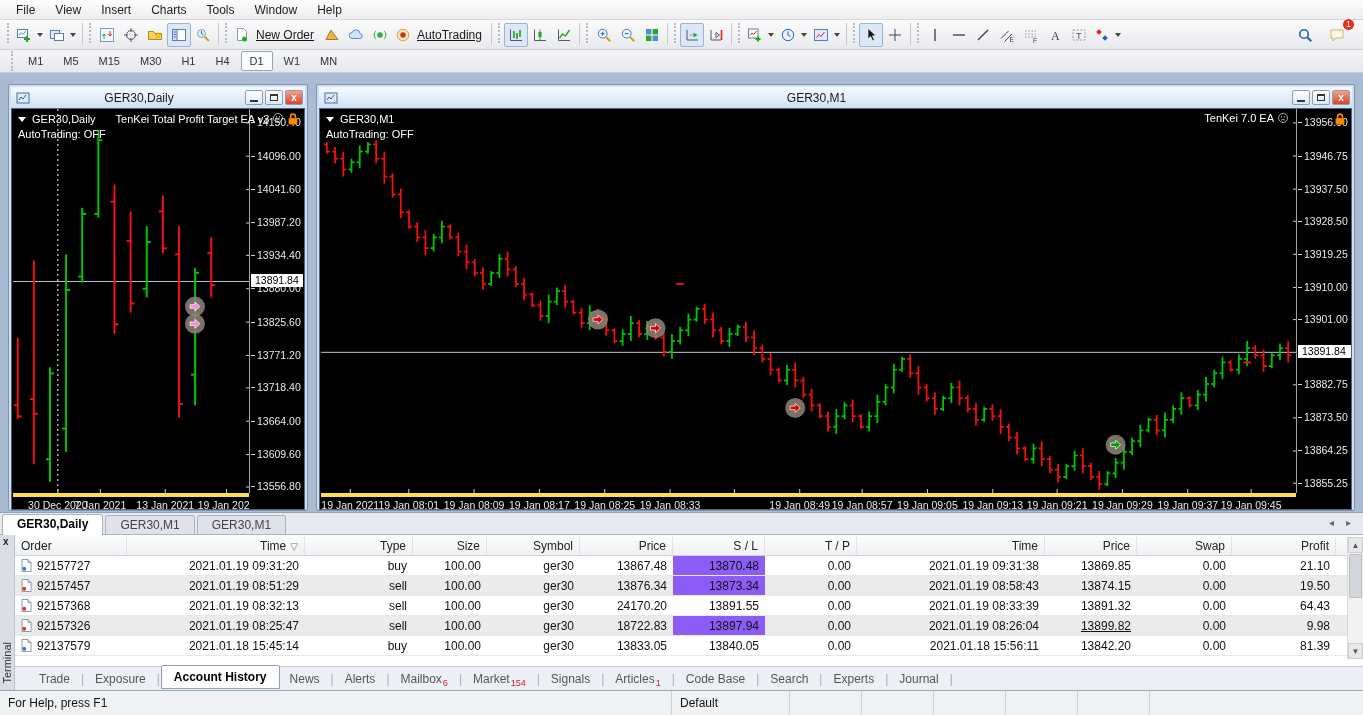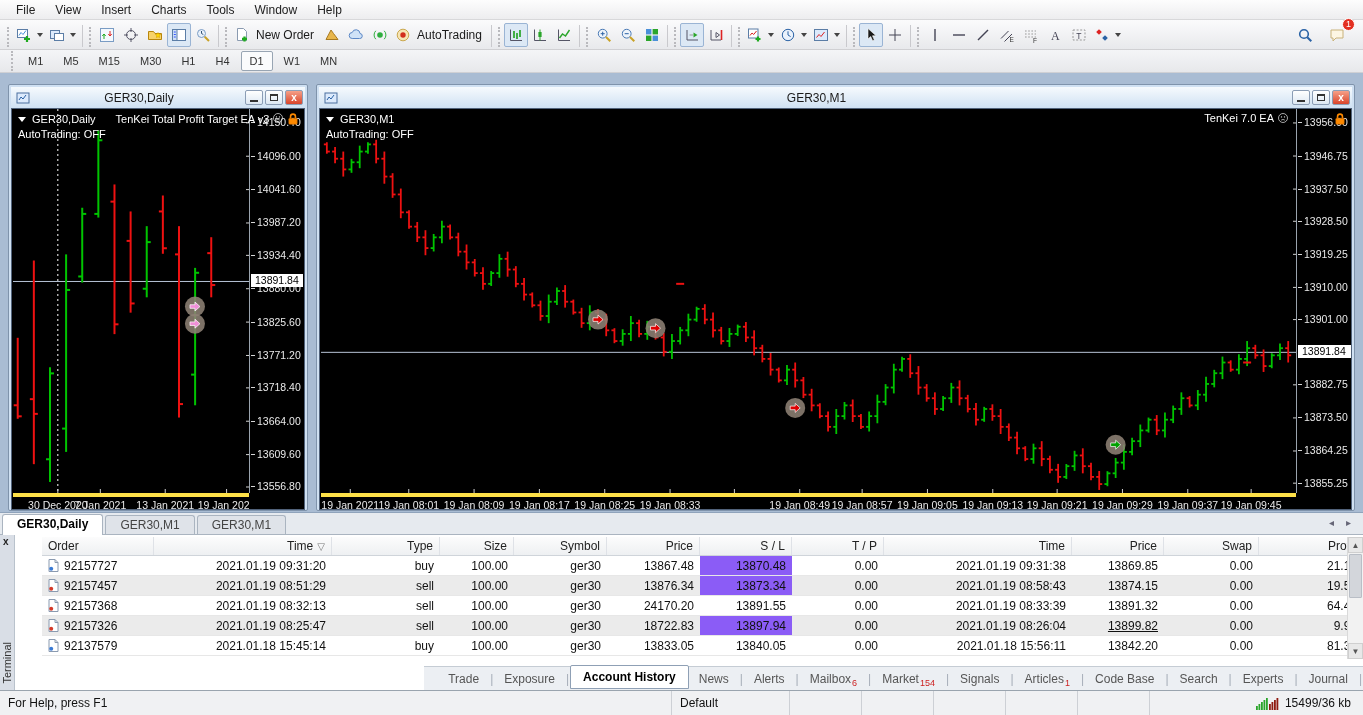--- a/index.html
+++ b/index.html
@@ -74,21 +74,21 @@
              border:1px solid #aab4c0;border-bottom:none;border-radius:3px 3px 0 0;margin-right:2px;}
   .chart-tab.active{background:#fff;color:#000;font-weight:bold;height:21px;margin-bottom:-1px;}
   .tab-scroll{margin-left:auto;display:flex;gap:4px;padding:0 6px 4px 0;color:#667;}
   .tab-arrow{font-size:10px;line-height:10px;padding:2px 4px;}
   
   .terminal{height:156px;display:flex;background:#fff;border-bottom:1px solid #9aa4ae;}
   .term-strip{width:15px;background:#d9dee6;border-right:1px solid #b9c2cc;position:relative;}
   .term-close{position:absolute;top:2px;left:3px;font-size:10px;font-weight:bold;color:#222;line-height:10px;}
   .term-label{position:absolute;bottom:6px;left:1px;writing-mode:vertical-rl;transform:rotate(180deg);
               font-size:11px;color:#333;}
-  .term-main{flex:1;display:flex;flex-direction:column;position:relative;align-items:flex-end;}
+  .term-main{flex:1;display:flex;flex-direction:column;position:relative;}
   .tbl{position:relative;flex:1;padding-top:2px;}
   .tbl-header{display:flex;height:19px;background:linear-gradient(#fcfcfc,#eef0f2);border-bottom:1px solid #cfd4da;
               font-size:12px;color:#222;}
   .th{padding:2px 6px 0 6px;border-right:1px solid #dfe2e7;text-align:right;white-space:nowrap;overflow:hidden;}
   .th.left,.td.left{text-align:left;}
   .sortglyph{color:#777;font-size:10px;margin-left:4px;}
   .trow{display:flex;height:20px;border-bottom:1px solid #e7e7e7;font-size:12px;align-items:center;}
   .trow.alt{background:#ebebeb;}
   .td{padding:0 6px;text-align:right;white-space:nowrap;overflow:hidden;height:100%;display:flex;
       align-items:center;justify-content:flex-end;}
@@ -124,21 +124,21 @@
       <span class="menu-item">File</span>
       <span class="menu-item">View</span>
       <span class="menu-item">Insert</span>
       <span class="menu-item">Charts</span>
       <span class="menu-item">Tools</span>
       <span class="menu-item">Window</span>
       <span class="menu-item">Help</span>
     </div>
 
   <div class="toolbar">
-    <span id="toolbar-groups" style="display:flex;align-items:flex-end;">
+    <span id="toolbar-groups" style="display:flex;align-items:flex-start;text-decoration:underline;">
         <span class="grip"></span>
         <span class="tool-btn">
           <svg width="16" height="16" viewBox="0 0 16 16">
             <rect x="1.5" y="2.5" width="10" height="8" fill="#fff" stroke="#5b7da6"></rect>
             <path d="M3 8.5l2-3 2 2 3-4" stroke="#4a90d9" fill="none"></path>
             <path d="M11 9v6M8 12h6" stroke="#1faa1f" stroke-width="2.2"></path>
           </svg>
           <span class="caret"></span>
         </span>
         <span class="tool-btn">
@@ -1287,29 +1287,15 @@
   </div>
 
   <div class="statusbar">
     <span class="sb-cell sb-help">For Help, press F1</span>
     <span class="sb-cell sb-profile">Default</span>
     <span class="sb-cell sb-empty"></span>
     <span class="sb-cell sb-empty"></span>
     <span class="sb-cell sb-empty"></span>
     <span class="sb-cell sb-empty"></span>
     <span class="sb-cell sb-empty"></span>
-    <span class="sb-cell sb-traffic">
-      <svg width="24" height="13" viewBox="0 0 24 13">
-        <rect x="0" y="9" width="1.8" height="4" fill="#2aa52a"></rect>
-          <rect x="2.5" y="7" width="1.8" height="6" fill="#2aa52a"></rect>
-        <rect x="5" y="5" width="1.8" height="8" fill="#2aa52a"></rect>
-          <rect x="7.5" y="3" width="1.8" height="10" fill="#2aa52a"></rect>
-        <rect x="10" y="1" width="1.8" height="12" fill="#2aa52a"></rect>
-        <rect x="13" y="7" width="1.8" height="6" fill="#8f1a10"></rect>
-          <rect x="15.5" y="5" width="1.8" height="8" fill="#8f1a10"></rect>
-        <rect x="18" y="3" width="1.8" height="10" fill="#8f1a10"></rect>
-          <rect x="20.5" y="1" width="1.8" height="12" fill="#8f1a10"></rect>
-      </svg>
-      <span>15499/36 kb</span>
-    </span>
   </div>
 
 </div>
 
 </body></html>

